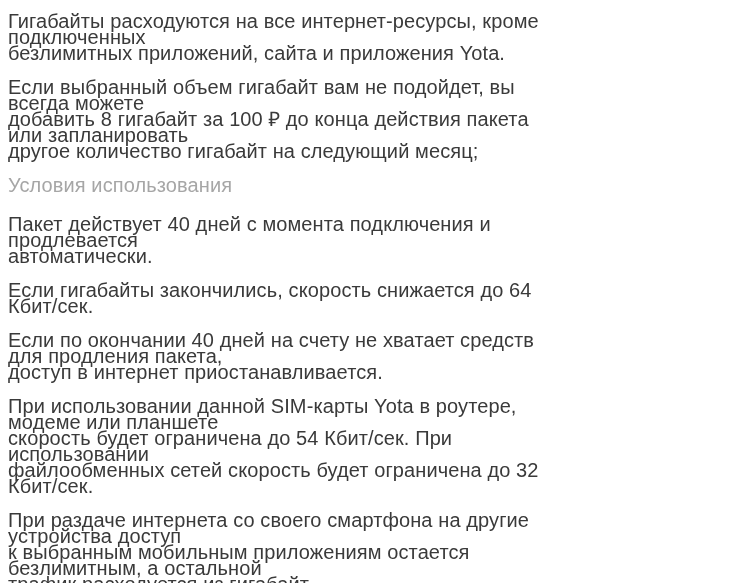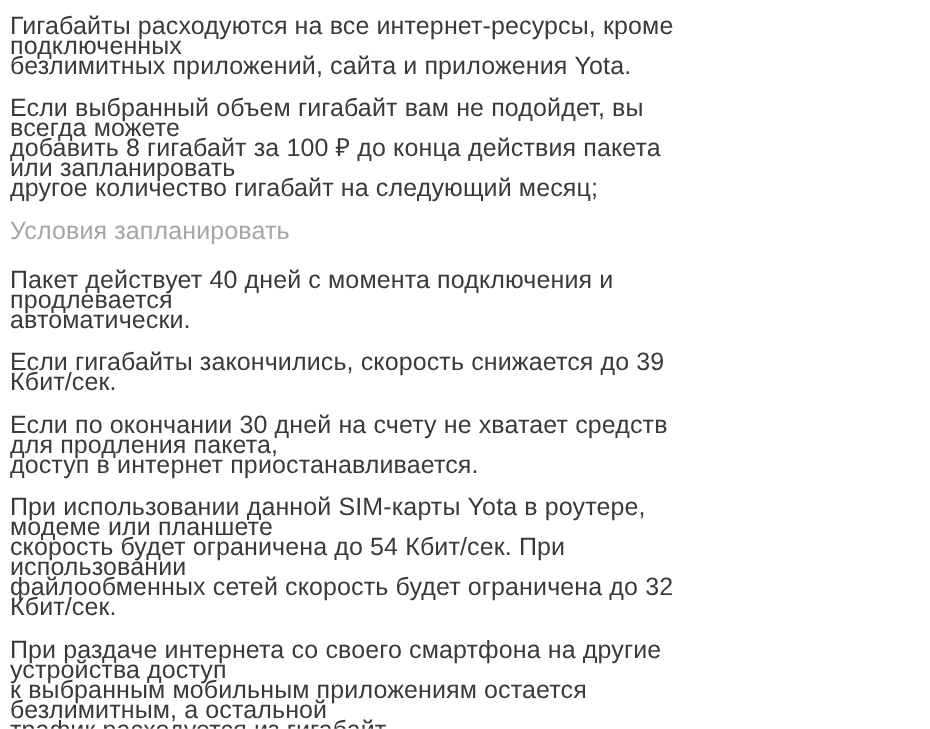--- a/index.html
+++ b/index.html
@@ -54,25 +54,25 @@
 <body>
 
 <div class="faq-row">
   <div class="def-col">
 
   <p>Гигабайты расходуются на все интернет-ресурсы, кроме подключенных
 безлимитных приложений, сайта и приложения Yota.</p>
       <p>Если выбранный объем гигабайт вам не подойдет, вы всегда можете
 добавить 8 гигабайт за 100 ₽ до конца действия пакета или запланировать
 другое количество гигабайт на следующий месяц;</p>
-      <p class="subheading">Условия запланировать</p>
+      <p class="subheading">Условия использования</p>
       <p>Пакет действует 40 дней с момента подключения и продлевается
 автоматически.</p>
-      <p>Если гигабайты закончились, скорость снижается до 39 Кбит/сек.</p>
-      <p>Если по окончании 30 дней на счету не хватает средств для продления пакета,
+      <p>Если гигабайты закончились, скорость снижается до 64 Кбит/сек.</p>
+      <p>Если по окончании 40 дней на счету не хватает средств для продления пакета,
 доступ в интернет приостанавливается.</p>
       <p>При использовании данной SIM-карты Yota в роутере, модеме или планшете
 скорость будет ограничена до 54 Кбит/сек. При использовании
 файлообменных сетей скорость будет ограничена до 32 Кбит/сек.</p>
       <p>При раздаче интернета со своего смартфона на другие устройства доступ
 к выбранным мобильным приложениям остается безлимитным, а остальной
 трафик расходуется из гигабайт.</p>
     </div>
 </div>
 

